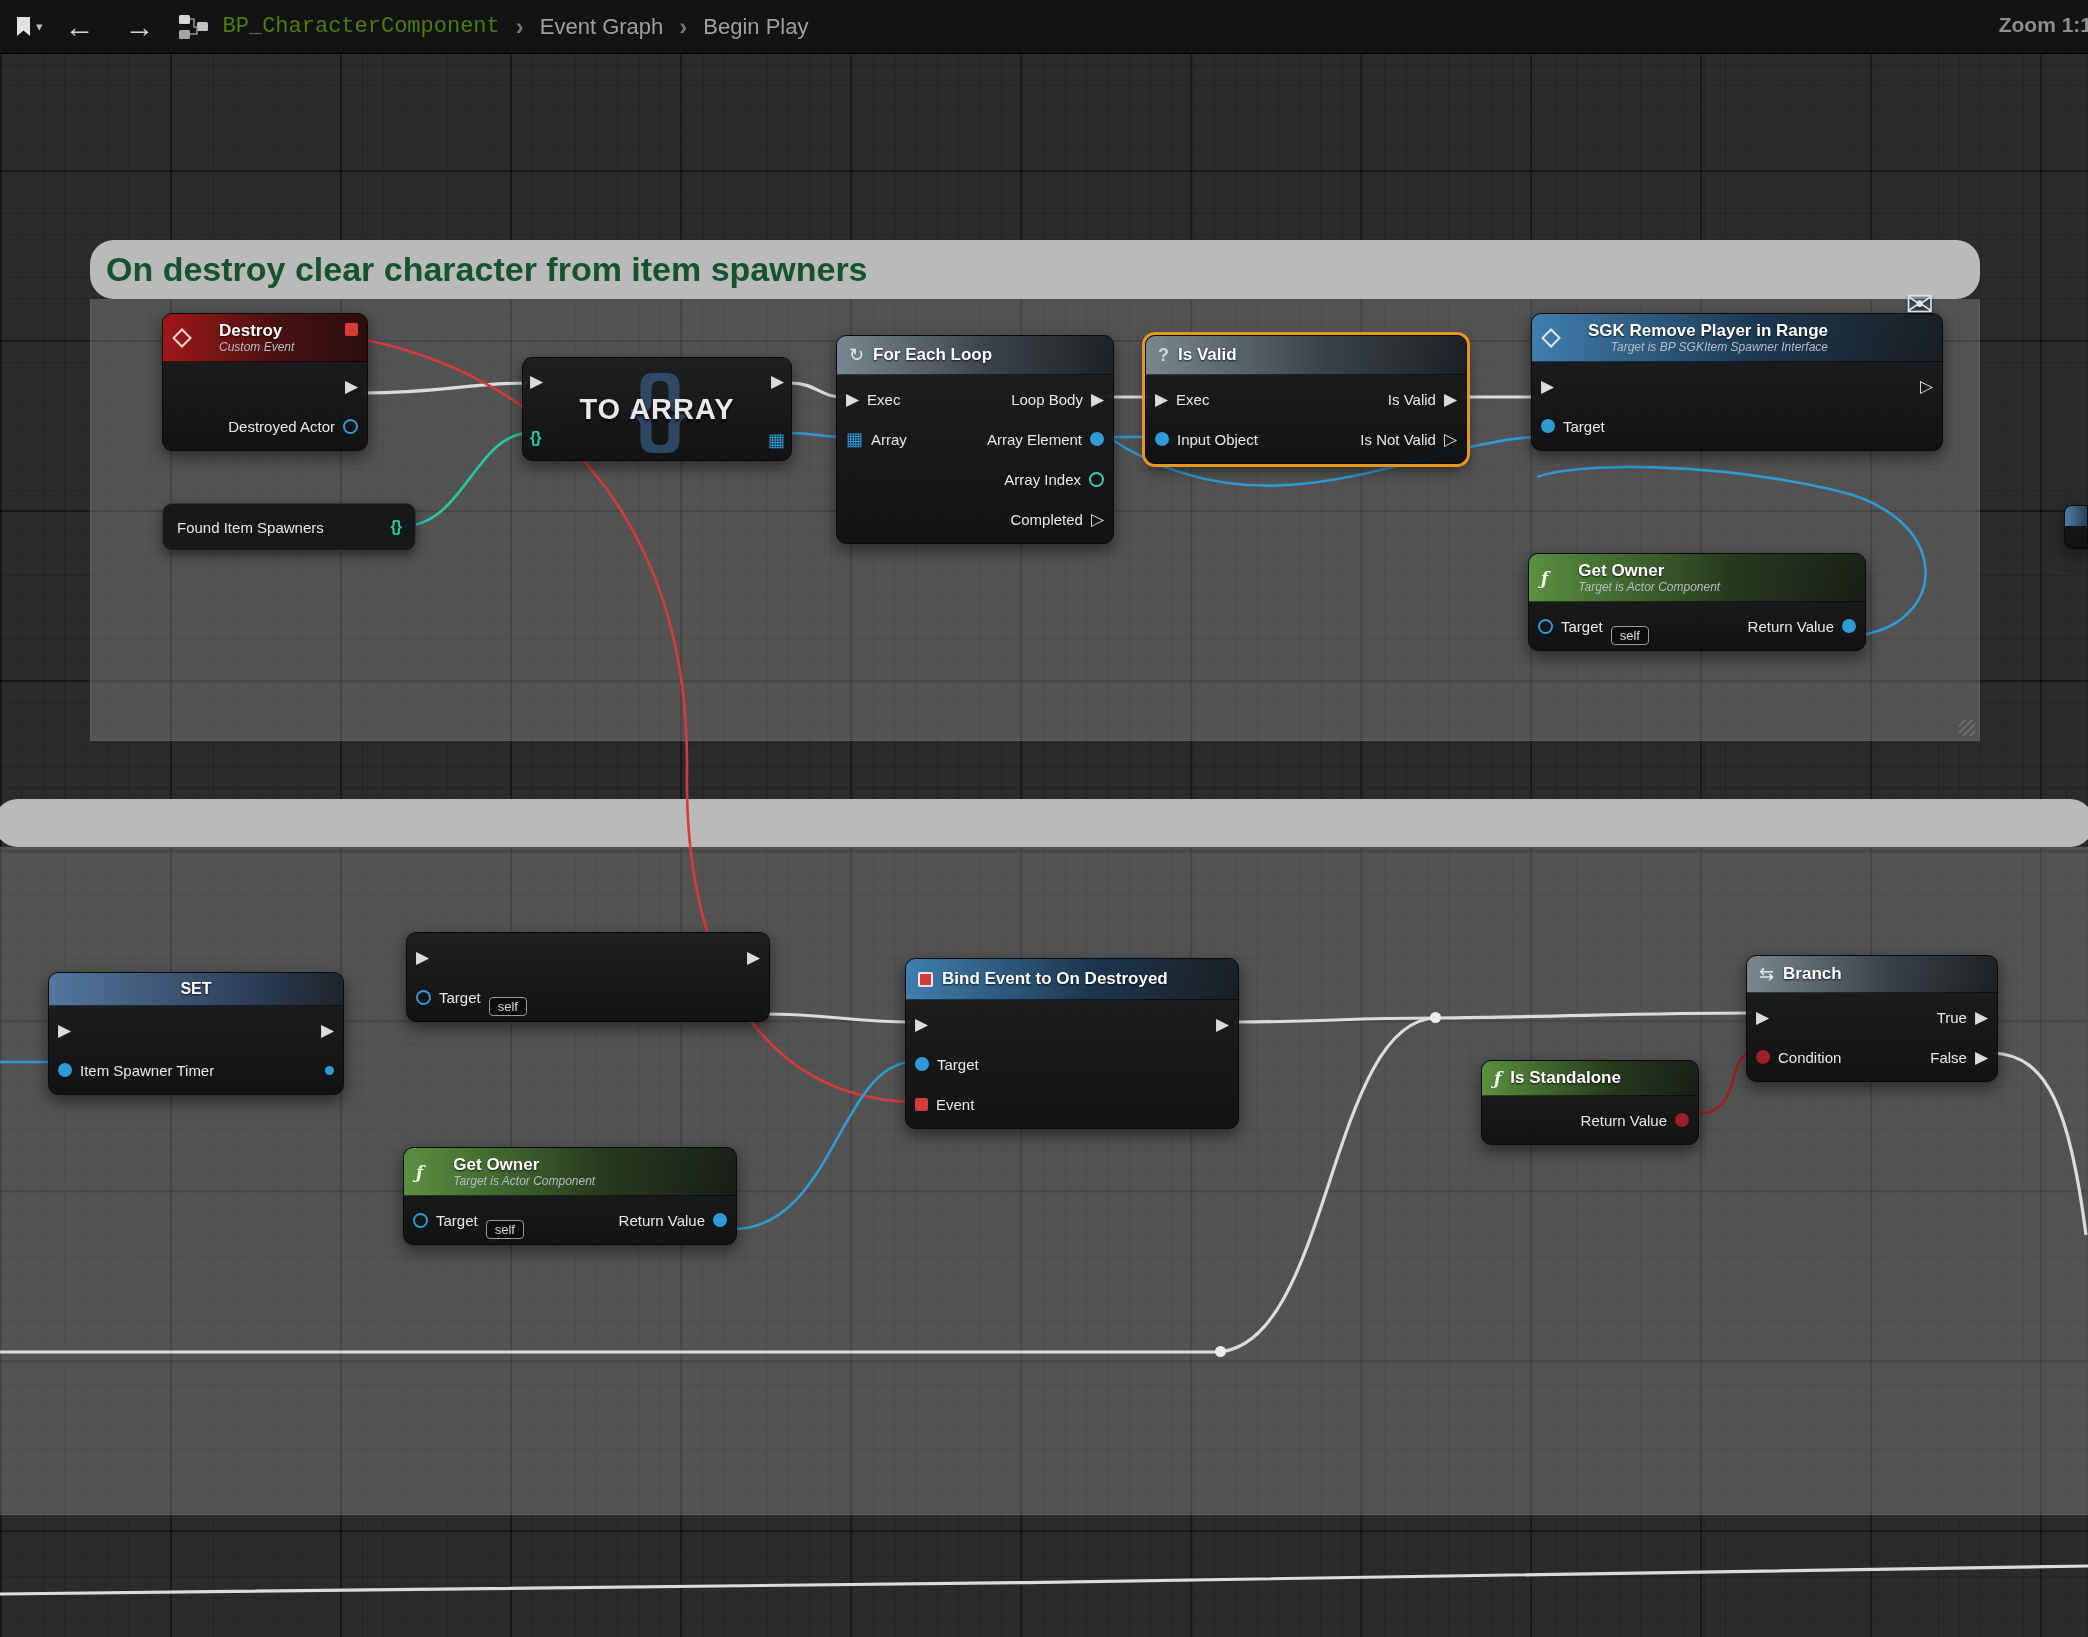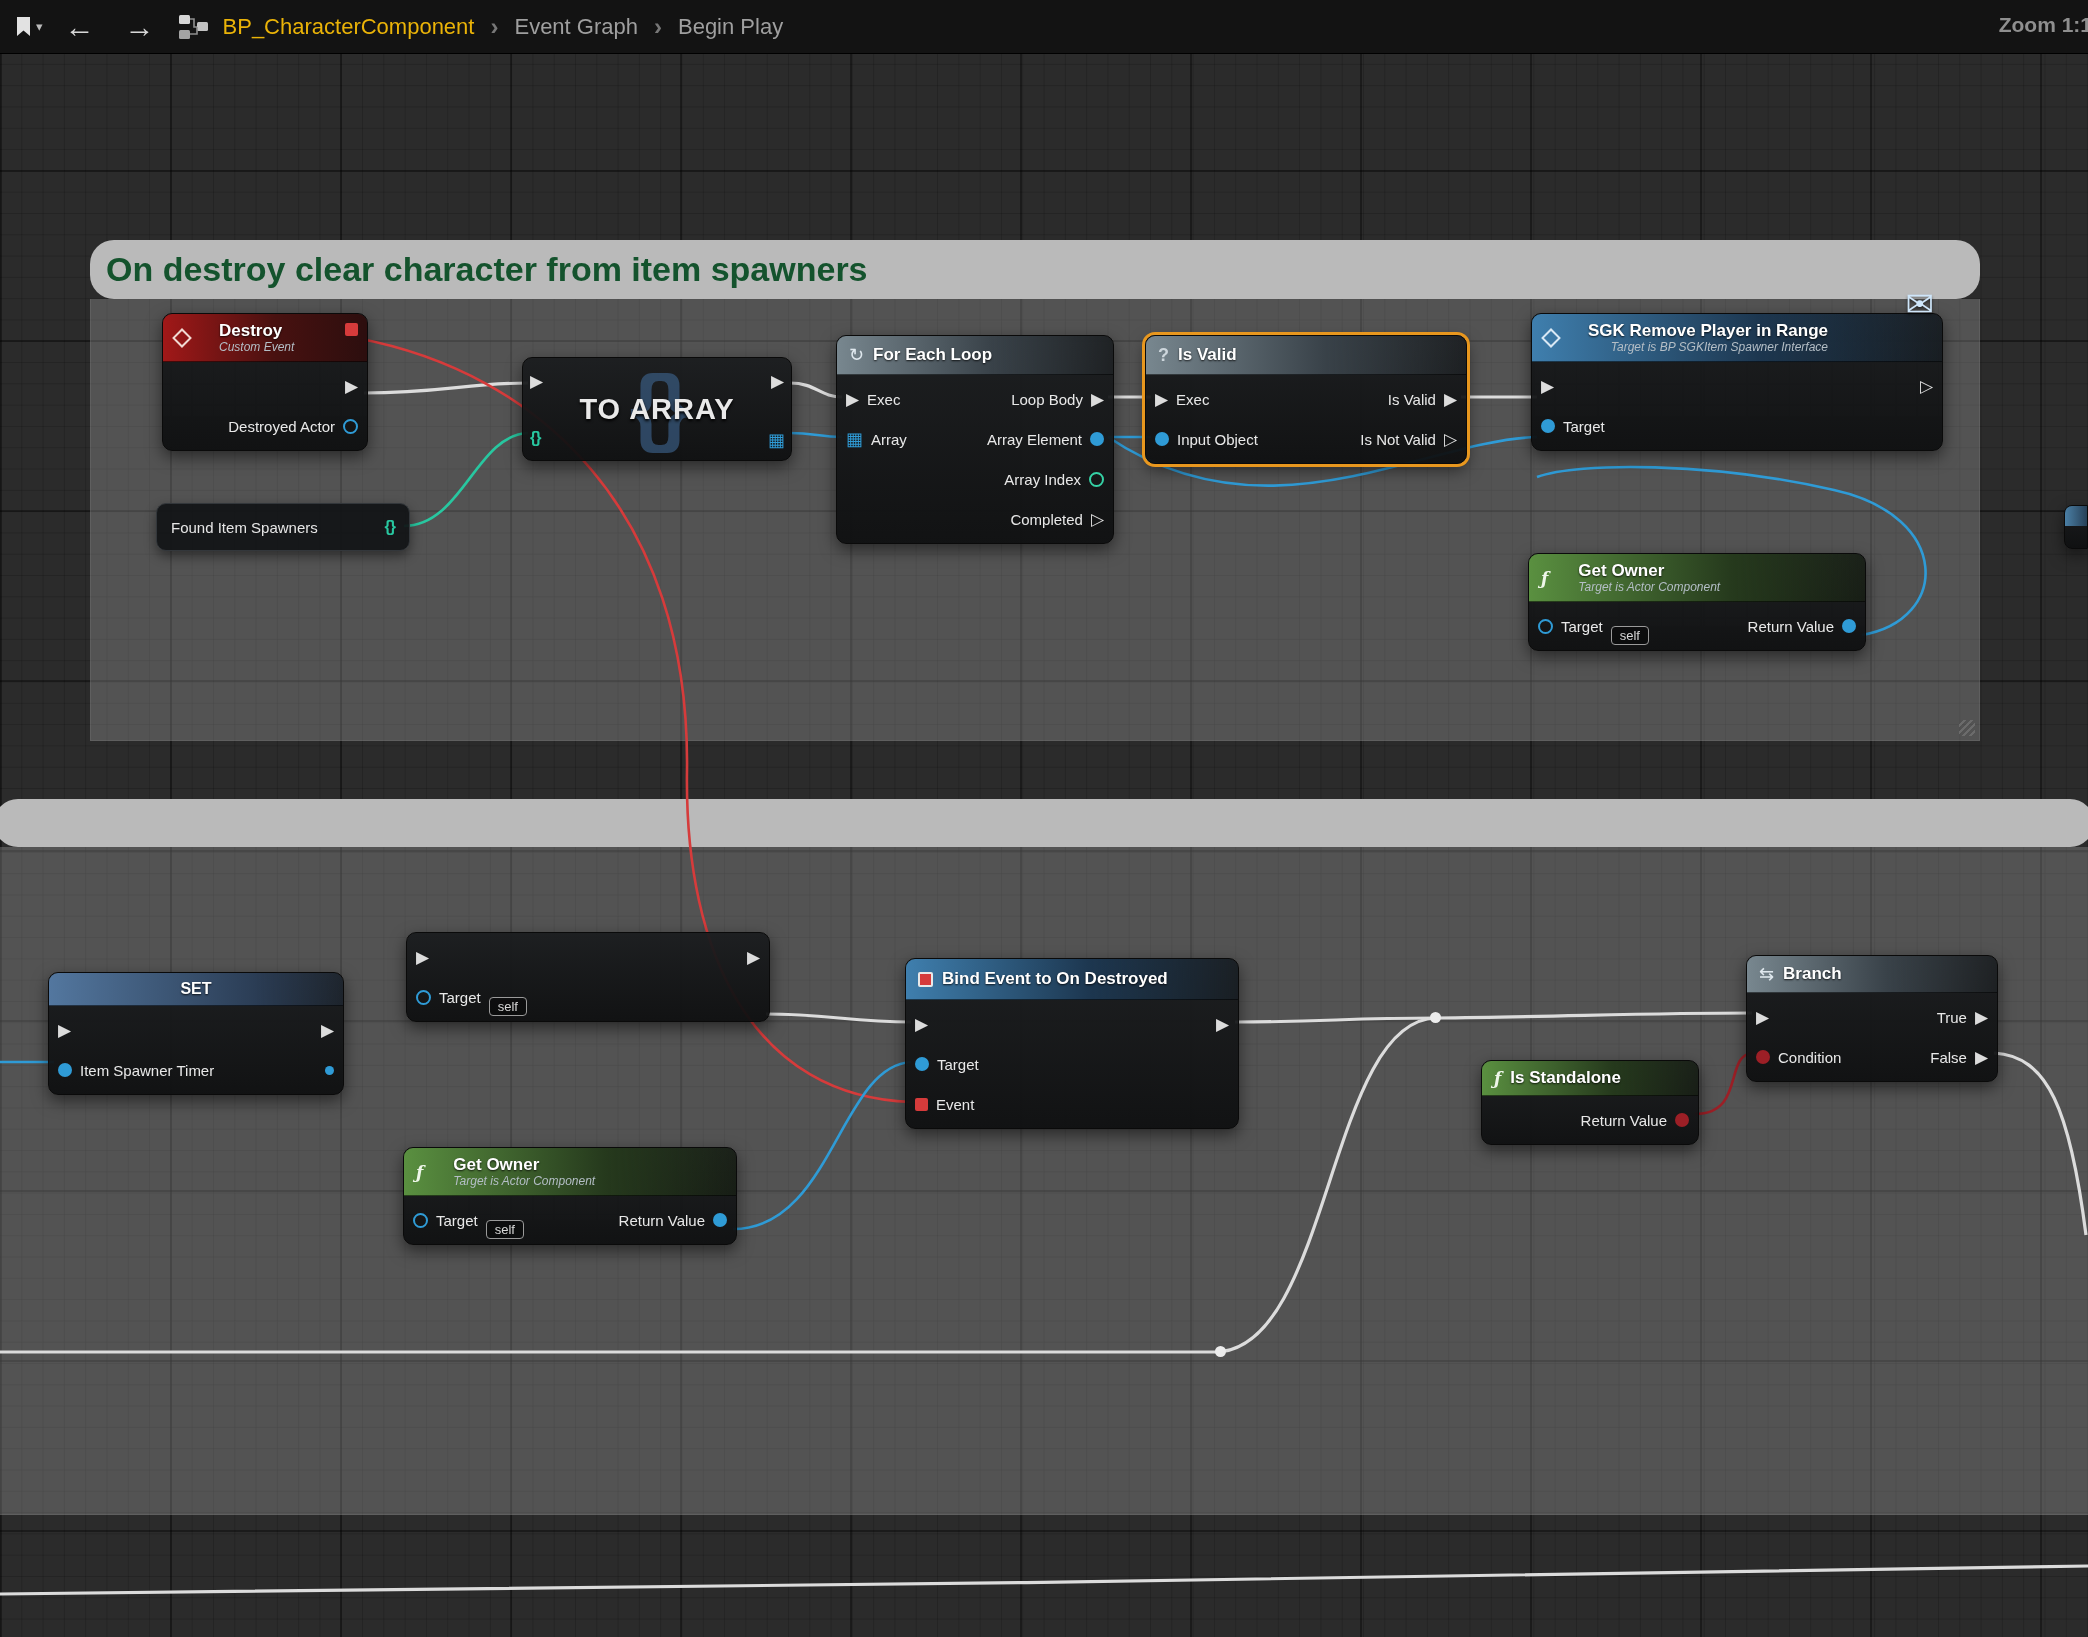--- a/index.html
+++ b/index.html
@@ -15,21 +15,21 @@
     background-size:170px 170px,170px 170px,21.3px 21.3px,21.3px 21.3px;
   }
   
   .topbar{position:absolute;left:0;top:0;width:100%;height:54px;background:#131313;
     display:flex;align-items:center;gap:14px;padding:0 14px;box-sizing:border-box;z-index:10;
     border-bottom:1px solid #000;}
   .tb-btn{display:flex;align-items:center;color:#dcdcdc;cursor:default;}
   .tb-arrow{font-size:30px;line-height:1;color:#d8d8d8;font-weight:bold;padding:0 8px;}
   .caret{font-size:13px;color:#bbb;margin-left:2px;}
   .crumb{font-size:22px;color:#9f9f9f;}
-  .crumb.first{color:#eab308;}
+  .crumb.first{color:#4d7c0f;font-family:Liberation Mono, monospace;}
   .sep{font-size:24px;color:#777;font-weight:bold;padding:0 2px;}
   .zoom{position:absolute;right:-4px;top:13px;font-size:21px;font-weight:bold;color:#8f8f8f;}
   
   .comment{position:absolute;z-index:1;}
   .chd{background:var(--comment_header,#bababa);color:#14532d;font-weight:bold;font-size:34px;
     padding:10px 16px;min-height:38px;box-sizing:border-box;border-radius:24px;}
   .cbody{background:rgba(176,176,176,.30);border:1px solid rgba(255,255,255,.07);border-top:none;box-sizing:border-box;position:relative;}
   .resize{position:absolute;right:4px;bottom:4px;width:16px;height:16px;
     background:repeating-linear-gradient(135deg,transparent 0 3px,#6b6b6b 3px 5px);}
   
@@ -167,21 +167,21 @@
 
   <div class="node toarray" style="left:522px;top:357px;width:270px;height:104px;">
     <div class="ta-wm">{}</div>
     <div class="ta-title">TO ARRAY</div>
     <span class="pin exec abs" style="left:7px;top:15px;">▶</span>
     <span class="setpin abs" style="left:7px;bottom:13px;">{}</span>
     <span class="pin exec abs" style="right:7px;top:15px;">▶</span>
     <span class="arraypin abs" style="right:6px;bottom:11px;">▦</span>
   </div>
 
-  <div class="pill" style="left:156px;top:503px;width:224px;justify-content:flex-end;">
+  <div class="pill" style="left:162px;top:503px;width:224px;justify-content:flex-end;">
     <span>Found Item Spawners</span>
     <span class="setpin" style="margin-left:auto;">{}</span>
   </div>
 
   <div class="node" style="left:836px;top:335px;width:278px;">
     <div class="hd hd-macro" style="min-height:24px;">
       <span class="micon">↻</span>
       <div class="title">For Each Loop</div>
     </div>
     <div class="body">

